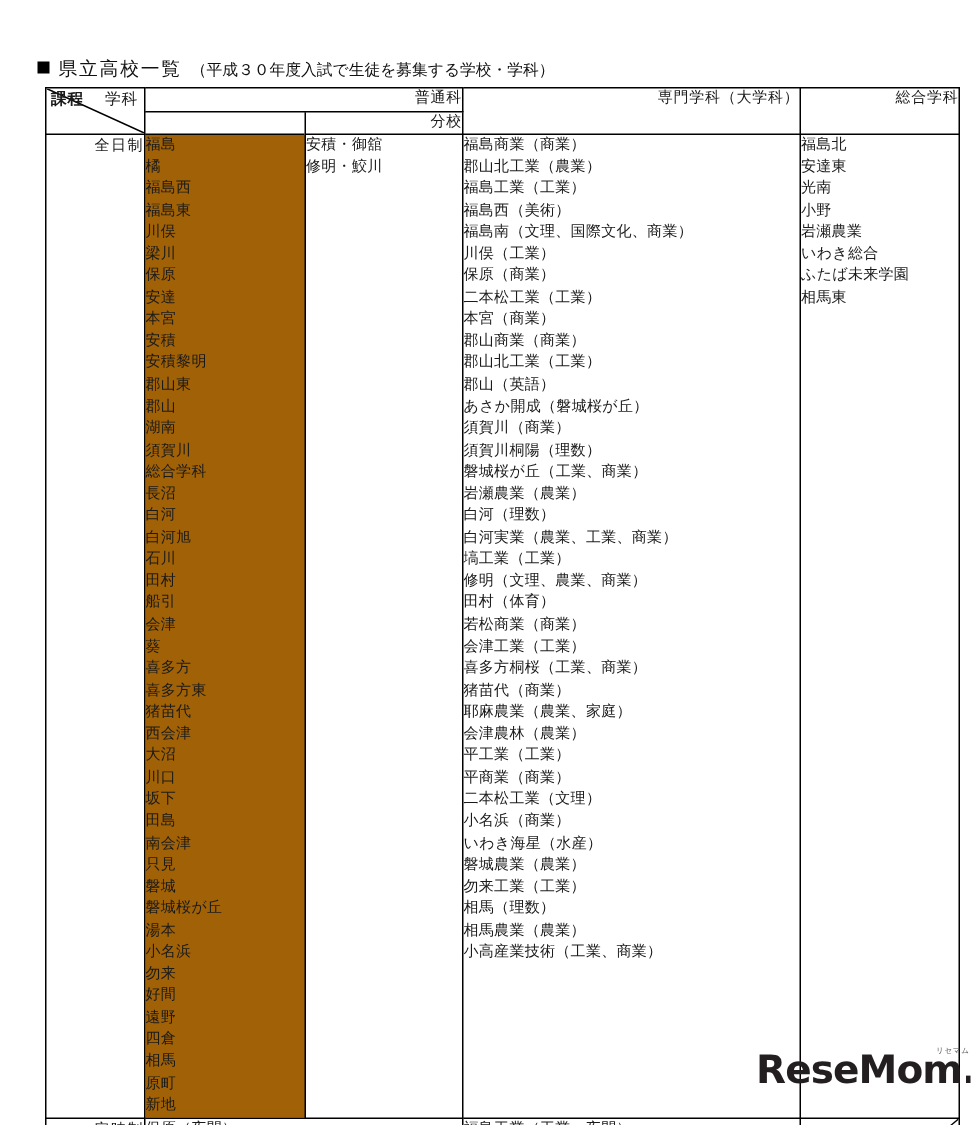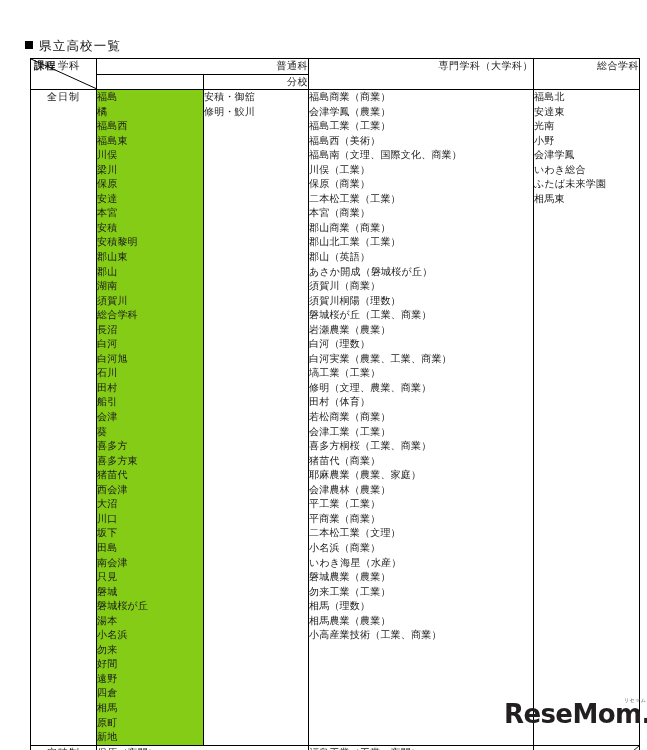--- a/index.html
+++ b/index.html
@@ -49,33 +49,33 @@
     letter-spacing:.5px;
     vertical-align:middle;
   }
   .corner{
     position:relative;
     height:30px;
     overflow:hidden;
   }
   .corner svg{position:absolute;left:0;top:0;}
   .corner .lbl-top{
-    position:absolute;right:16px;top:0px;font-size:10.5px;letter-spacing:.5px;
+    position:absolute;right:4px;top:0px;font-size:10.5px;letter-spacing:.5px;
   }
   .corner .lbl-bot{
     position:absolute;left:3px;bottom:16px;font-size:10.5px;letter-spacing:.5px;font-weight:bold;
   }
   .list{
     padding:2px 0 2px 4px;
     line-height:14.55px;
   }
   .list div{white-space:nowrap;letter-spacing:.2px;}
-  .yellow{background:#84cc16;}
+  .yellow{background:#a16207;}
   .rowlabel{
-    text-align:center;
+    text-align:right;
     vertical-align:middle;
     letter-spacing:1px;
     font-size:10.5px;
   }
   .diag{position:relative;padding:0;}
   .diag svg{display:block;width:100%;height:100%;}
 
   
   col.c1{width:66px;}
   col.c2{width:107px;}
@@ -103,20 +103,21 @@
   }
 </style>
 </head>
 <body>
 
 <div class="page">
 
   <div class="title-row">
     <span class="sq"></span>
     <span class="title-main">県立高校一覧</span>
+    <span class="title-sub">（平成３０年度入試で生徒を募集する学校・学科）</span>
   </div>
 
   <table class="tbl">
     <colgroup>
       <col class="c1">
         <col class="c2">
         <col class="c3">
         <col class="c4">
         <col class="c5">
     </colgroup>
@@ -188,21 +189,21 @@
             <div>相馬</div>
             <div>原町</div>
             <div>新地</div>
           </td>
         <td class="list">
             <div>安積・御舘</div>
             <div>修明・鮫川</div>
           </td>
         <td class="list">
             <div>福島商業（商業）</div>
-            <div>会津学鳳（農業）</div>
+            <div>郡山北工業（農業）</div>
             <div>福島工業（工業）</div>
             <div>福島西（美術）</div>
             <div>福島南（文理、国際文化、商業）</div>
             <div>川俣（工業）</div>
             <div>保原（商業）</div>
             <div>二本松工業（工業）</div>
             <div>本宮（商業）</div>
             <div>郡山商業（商業）</div>
             <div>郡山北工業（工業）</div>
             <div>郡山（英語）</div>
@@ -231,21 +232,21 @@
             <div>勿来工業（工業）</div>
             <div>相馬（理数）</div>
             <div>相馬農業（農業）</div>
             <div>小高産業技術（工業、商業）</div>
           </td>
         <td class="list">
             <div>福島北</div>
             <div>安達東</div>
             <div>光南</div>
             <div>小野</div>
-            <div>会津学鳳</div>
+            <div>岩瀬農業</div>
             <div>いわき総合</div>
             <div>ふたば未来学園</div>
             <div>相馬東</div>
           </td>
       </tr>
 
       <tr>
         <td class="rowlabel">定時制</td>
         <td class="list" colspan="2">
             <div>保原（夜間）</div>

